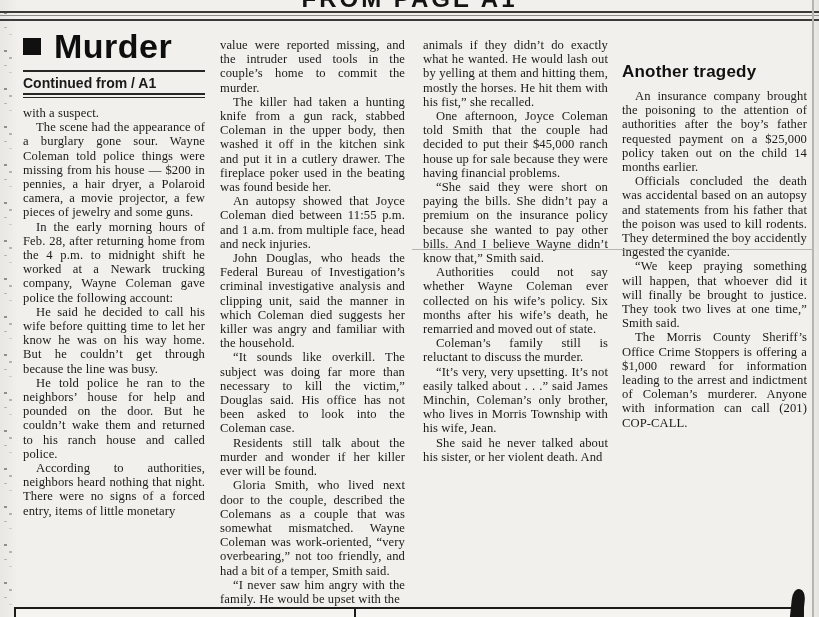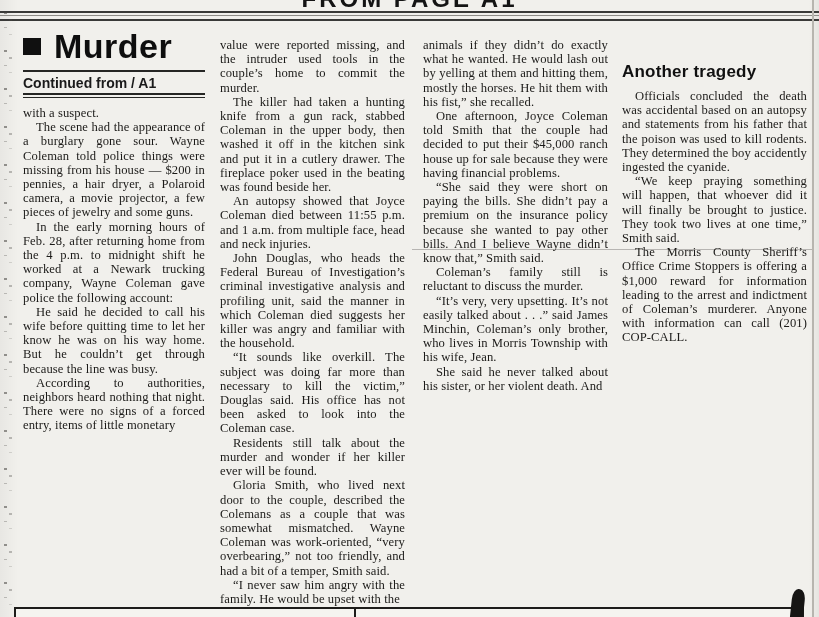--- a/index.html
+++ b/index.html
@@ -98,51 +98,54 @@
     </div>
     <div class="continued-wrap">
       <div class="continued">Continued from / A1</div>
     </div>
     <div class="double-rule"></div>
     <div class="col-body">
         <p class="para">with a suspect.</p>
         <p class="para indent">The scene had the appearance of a burglary gone sour. Wayne Coleman told police things were missing from his house — $200 in pennies, a hair dryer, a Polaroid camera, a movie projector, a few pieces of jewelry and some guns.</p>
         <p class="para indent">In the early morning hours of Feb. 28, after returning home from the 4 p.m. to midnight shift he worked at a Newark trucking company, Wayne Coleman gave police the following account:</p>
         <p class="para indent">He said he decided to call his wife before quitting time to let her know he was on his way home. But he couldn’t get through because the line was busy.</p>
+        <p class="para indent">He told police he ran to the neighbors’ house for help and pounded on the door. But he couldn’t wake them and returned to his ranch house and called police.</p>
         <p class="para indent">According to authorities, neighbors heard nothing that night. There were no signs of a forced entry, items of little monetary</p>
       </div>
   </div>
 
   <div class="col col-2">
     <div class="col-body">
         <p class="para">value were reported missing, and the intruder used tools in the couple’s home to commit the murder.</p>
         <p class="para indent">The killer had taken a hunting knife from a gun rack, stabbed Coleman in the upper body, then washed it off in the kitchen sink and put it in a cutlery drawer. The fireplace poker used in the beating was found beside her.</p>
         <p class="para indent">An autopsy showed that Joyce Coleman died between 11:55 p.m. and 1 a.m. from multiple face, head and neck injuries.</p>
-        <p class="para indent">John Douglas, who heads the Federal Bureau of Investigation’s criminal investigative analysis and profiling unit, said the manner in which Coleman died suggests her killer was angry and familiar with the household.</p>
+        <p class="para indent">John Douglas, who heads the Federal Bureau of Investigation’s criminal investigative analysis and clipping unit, said the manner in which Coleman died suggests her killer was angry and familiar with the household.</p>
         <p class="para indent">“It sounds like overkill. The subject was doing far more than necessary to kill the victim,” Douglas said. His office has not been asked to look into the Coleman case.</p>
         <p class="para indent">Residents still talk about the murder and wonder if her killer ever will be found.</p>
         <p class="para indent">Gloria Smith, who lived next door to the couple, described the Colemans as a couple that was somewhat mismatched. Wayne Coleman was work-oriented, “very overbearing,” not too friendly, and had a bit of a temper, Smith said.</p>
         <p class="para indent">“I never saw him angry with the family. He would be upset with the</p>
       </div>
   </div>
 
   <div class="col col-3">
     <div class="col-body">
         <p class="para">animals if they didn’t do exactly what he wanted. He would lash out by yelling at them and hitting them, mostly the horses. He hit them with his fist,” she recalled.</p>
         <p class="para indent">One afternoon, Joyce Coleman told Smith that the couple had decided to put their $45,000 ranch house up for sale because they were having financial problems.</p>
         <p class="para indent">“She said they were short on paying the bills. She didn’t pay a premium on the insurance policy because she wanted to pay other bills. And I believe Wayne didn’t know that,” Smith said.</p>
+        <p class="para indent">Authorities could not say whether Wayne Coleman ever collected on his wife’s policy. Six months after his wife’s death, he remarried and moved out of state.</p>
         <p class="para indent">Coleman’s family still is reluctant to discuss the murder.</p>
         <p class="para indent">“It’s very, very upsetting. It’s not easily talked about . . .” said James Minchin, Coleman’s only brother, who lives in Morris Township with his wife, Jean.</p>
         <p class="para indent">She said he never talked about his sister, or her violent death. And</p>
       </div>
   </div>
 
   <div class="col col-4">
     <div class="col-body">
         <h2 class="subhead">Another tragedy</h2>
+        <p class="para indent">An insurance company brought the poisoning to the attention of authorities after the boy’s father requested payment on a $25,000 policy taken out on the child 14 months earlier.</p>
         <p class="para indent">Officials concluded the death was accidental based on an autopsy and statements from his father that the poison was used to kill rodents. They determined the boy accidently ingested the cyanide.</p>
         <p class="para indent">“We keep praying something will happen, that whoever did it will finally be brought to justice. They took two lives at one time,” Smith said.</p>
         <p class="para indent">The Morris County Sheriff’s Office Crime Stoppers is offering a $1,000 reward for information leading to the arrest and indictment of Coleman’s murderer. Anyone with information can call (201) COP-CALL.</p>
       </div>
   </div>
 
   <div class="scan-streak"></div>
 
   <div class="bottom-box">
     <div class="bottom-box-divider"></div>

